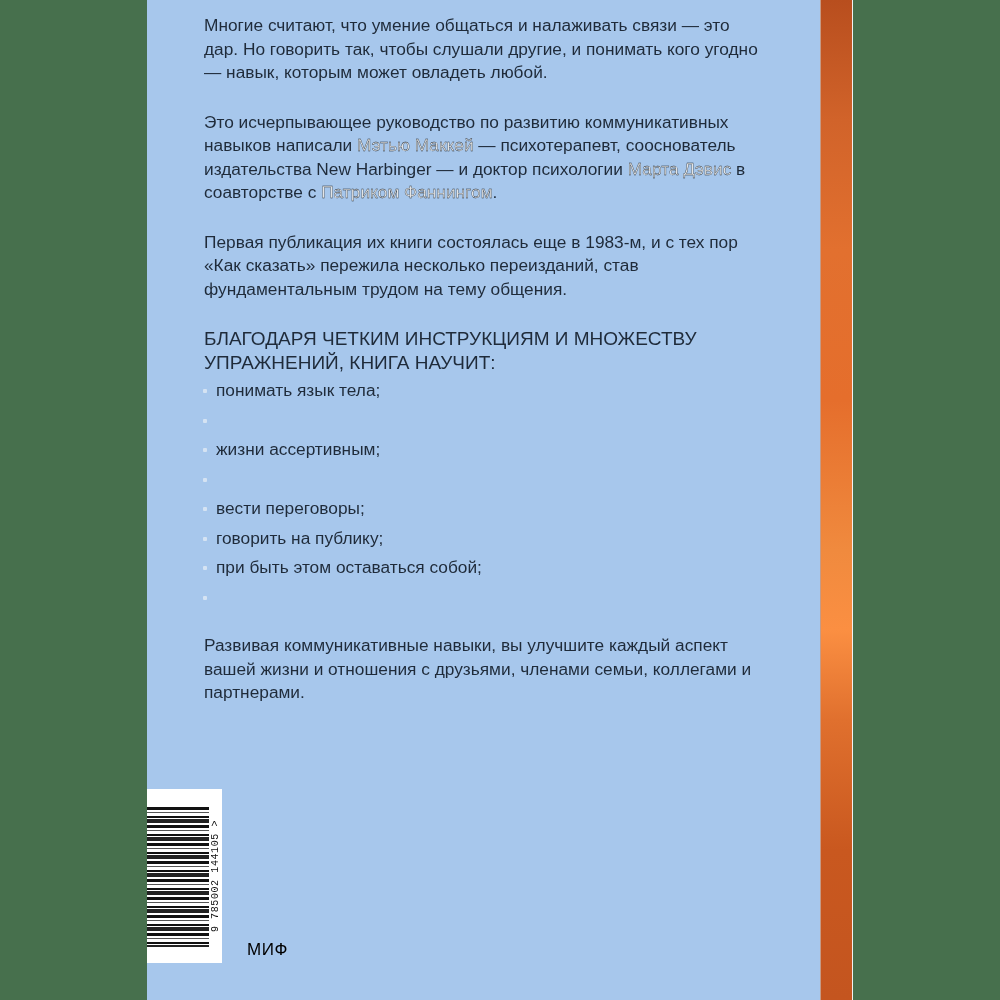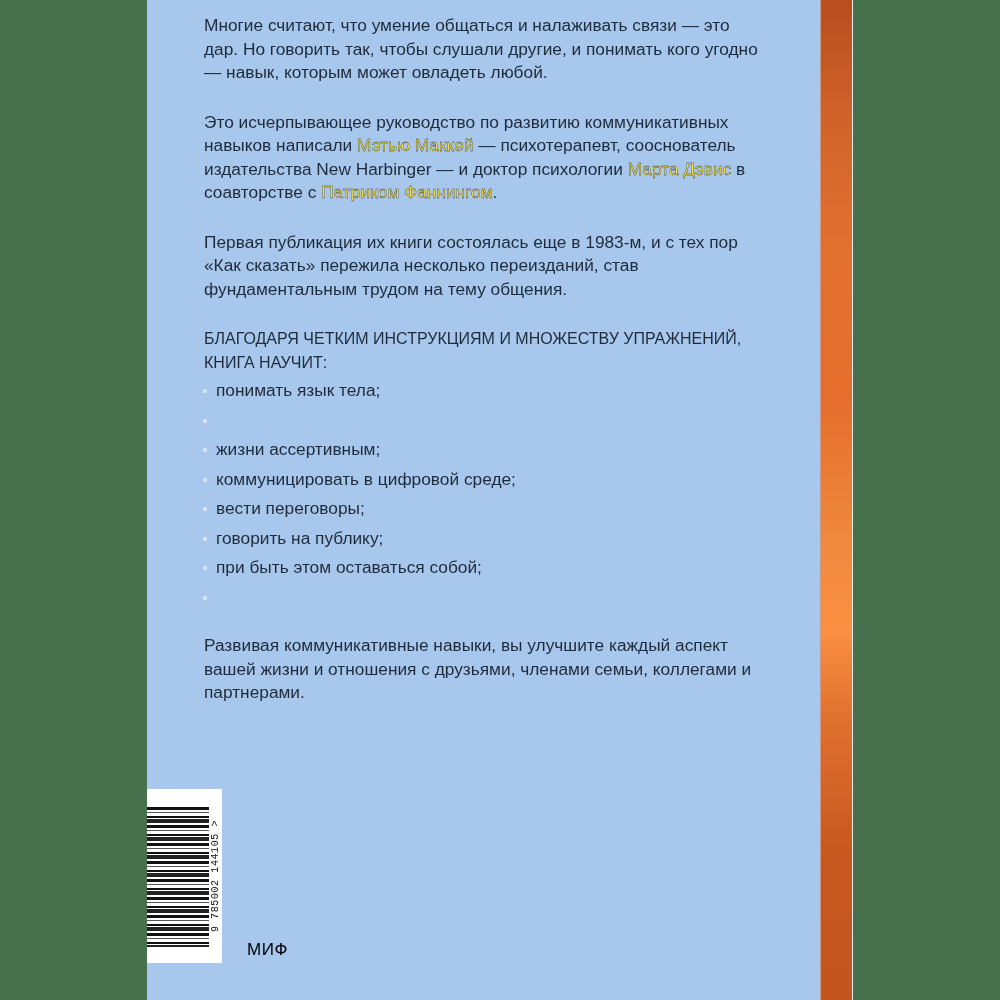--- a/index.html
+++ b/index.html
@@ -6,22 +6,22 @@
   body { width:1000px; height:1000px; position:relative; overflow:hidden; background:#47704d; font-family:"Liberation Sans", sans-serif; }
   .bg-left { position:absolute; left:0; top:0; width:147px; height:1000px; background:#47704d; }
   .cover { position:absolute; left:147px; top:0; width:673px; height:1000px; background:#a7c7ec; }
   .spine { position:absolute; left:820px; top:0; width:32px; height:1000px;
     background:linear-gradient(180deg,#b84e1e 0%,#d1632a 12%,#e2702f 25%,#e56e2c 40%,#f08a3e 55%,#fb8f42 63%,#e0702e 72%,#c9581f 85%,#c4551f 100%);
     border-left:1px solid #c59a86; box-sizing:border-box; }
   .spine-edge { position:absolute; left:852px; top:0; width:1px; height:1000px; background:#f2f2f2; }
   .bg-right { position:absolute; left:853px; top:0; width:147px; height:1000px; background:#47704d; }
   .text { position:absolute; left:204px; top:14px; width:560px; color:#1f2b3a; font-size:17.3px; line-height:23.5px; }
   .text p { margin:0 0 26px 0; }
-  .text b { font-weight:normal; color:#fde047; -webkit-text-stroke:0.3px #101820; }
-  .heading { margin:0 0 2px 0; text-transform:uppercase; font-size:16px; line-height:23.5px; }
+  .text b { font-weight:normal; color:#e5e5e5; -webkit-text-stroke:0.3px #101820; }
+  .heading { margin:0 0 2px 0; text-transform:uppercase; font-size:19px; line-height:23.5px; }
   ul { list-style:none; margin:0 0 22px 0; padding:0; }
   ul li { position:relative; padding-left:12px; height:29.5px; line-height:29.5px; }
   ul li .dot { position:absolute; left:-1px; top:13px; width:4px; height:4px; background:#d5e3f3; border-radius:1px; }
   .barcode { position:absolute; left:147px; top:789px; width:75px; height:174px; background:#fff; }
   .bars { position:absolute; left:0; top:18px; width:62px; height:140px;
     background:repeating-linear-gradient(180deg,#111 0 3px,#fff 3px 5px,#555 5px 6px,#fff 6px 9px,#111 9px 11px,#fff 11px 12px,#222 12px 16px,#fff 16px 18px); }
   .barnum { position:absolute; left:62px; top:0; width:12px; height:174px; }
   .barnum span { position:absolute; left:50%; top:50%; transform:translate(-50%,-50%) rotate(-90deg); white-space:nowrap; font-size:10px; letter-spacing:0.6px; color:#111; font-family:"Liberation Mono", monospace; }
   .logo { position:absolute; left:247px; top:940px; color:#000000; font-size:17px; letter-spacing:0.5px; }
 </style>
@@ -36,21 +36,21 @@
 
 <div class="text">
   <p>Многие считают, что умение общаться и налаживать связи — это дар. Но говорить так, чтобы слушали другие, и понимать кого угодно — навык, которым может овладеть любой.</p>
   <p><span>Это исчерпывающее руководство по развитию коммуникативных навыков написали </span><b>Мэтью Маккей</b><span> — психотерапевт, сооснователь издательства New Harbinger — и доктор психологии </span><b>Марта Дэвис</b><span> в соавторстве с </span><b>Патриком Фаннингом</b><span>.</span></p>
   <p>Первая публикация их книги состоялась еще в 1983-м, и с тех пор «Как сказать» пережила несколько переизданий, став фундаментальным трудом на тему общения.</p>
   <div class="heading">Благодаря четким инструкциям и множеству упражнений, книга научит:</div>
   <ul>
     <li><span class="dot"></span><span>понимать язык тела;</span></li>
     <li><span class="dot"></span></li>
     <li><span class="dot"></span><span>жизни ассертивным;</span></li>
-    <li><span class="dot"></span><span>коммуницировать в цифровой среде;</span></li>
+    <li><span class="dot"></span></li>
     <li><span class="dot"></span><span>вести переговоры;</span></li>
     <li><span class="dot"></span><span>говорить на публику;</span></li>
     <li><span class="dot"></span><span>при быть этом оставаться собой;</span></li>
     <li><span class="dot"></span></li>
   </ul>
   <p>Развивая коммуникативные навыки, вы улучшите каждый аспект вашей жизни и отношения с друзьями, членами семьи, коллегами и партнерами.</p>
 </div>
 
 <div class="barcode">
   <div class="bars"></div>

